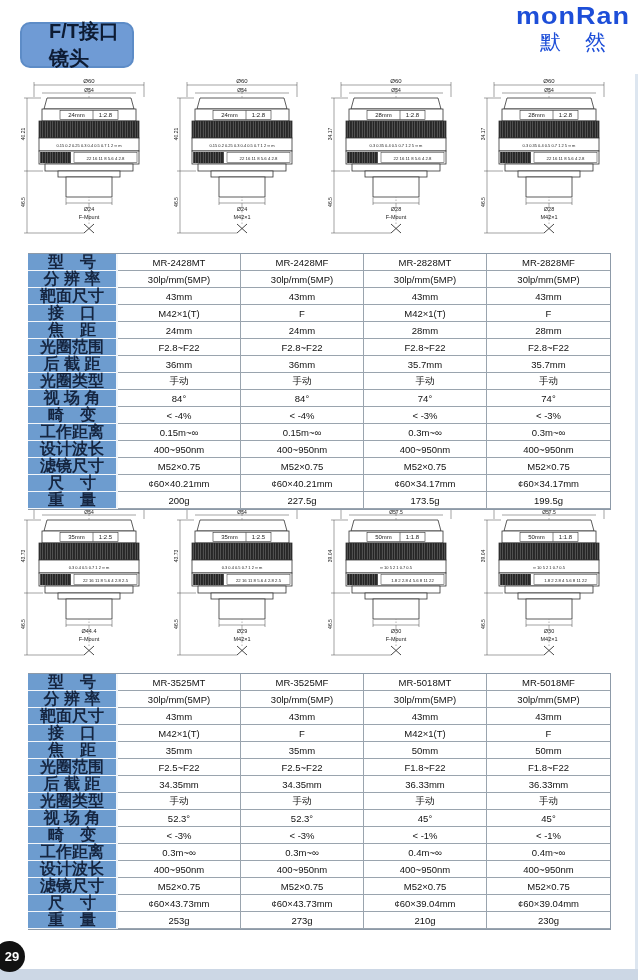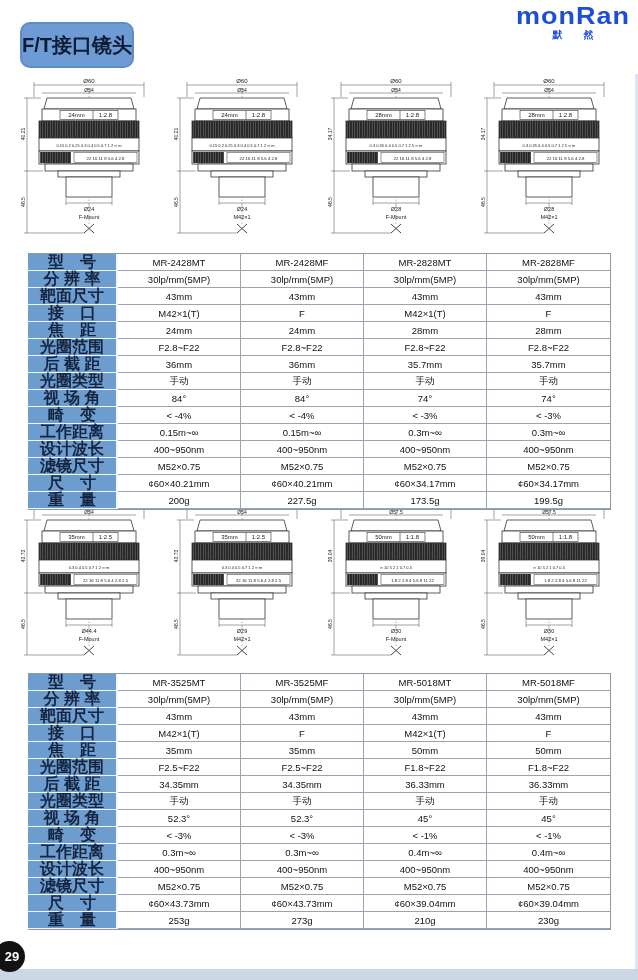--- a/index.html
+++ b/index.html
@@ -5,25 +5,25 @@
   html,body{margin:0;padding:0}
   body{
     width:638px;height:980px;position:relative;background:#ffffff;
     font-family:"Liberation Sans","DejaVu Sans",sans-serif;overflow:hidden;
   }
   
   .title-badge{
     position:absolute;left:20px;top:22px;width:114px;height:46px;
     background:#6f9bd5;border:2px solid #5d8cc7;border-radius:10px;
     display:flex;align-items:center;justify-content:center;
-    font-size:20px;font-weight:bold;color:#0d1b33;box-sizing:border-box;
+    font-size:20px;font-weight:bold;color:#0d1b33;box-sizing:border-box;padding-left:27px;
   }
   .logo{position:absolute;top:2px;right:8px;text-align:center;color:#1d4ed8}
   .logo-en{font-size:27px;font-weight:900;letter-spacing:1px;transform:scaleY(.88);line-height:1.05}
-  .logo-cn{font-size:10px;font-weight:bold;letter-spacing:9px;padding-left:9px;margin-top:-2px}
+  .logo-cn{font-size:21px;font-weight:normal;letter-spacing:9px;padding-left:9px;margin-top:-2px}
   
   .diagram-row{position:absolute;left:14px;width:610px;height:172px;display:flex;justify-content:space-between}
   #diagram-row-0{top:76px}
   #diagram-row-1{top:498px}
   
   .spec-table{
     position:absolute;left:28px;width:582px;display:grid;
     grid-template-columns:90px repeat(4,1fr);
     border-top:1px solid #8d9aa8;border-right:1px solid #8d9aa8;border-bottom:1px solid #8d9aa8;
     background:#fff;

